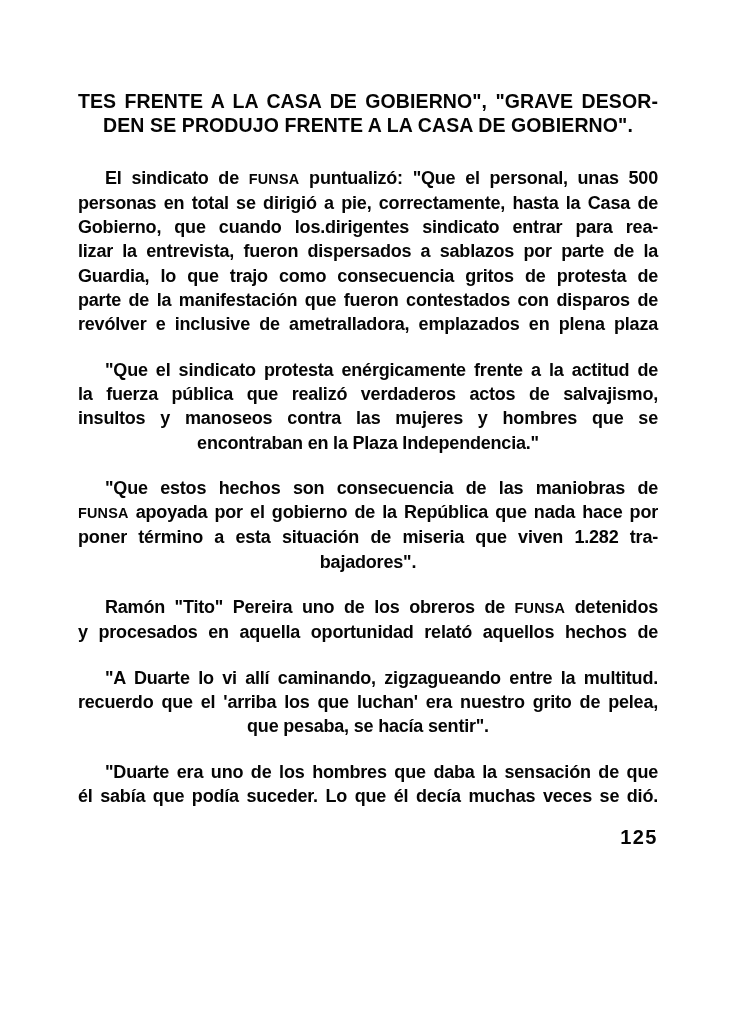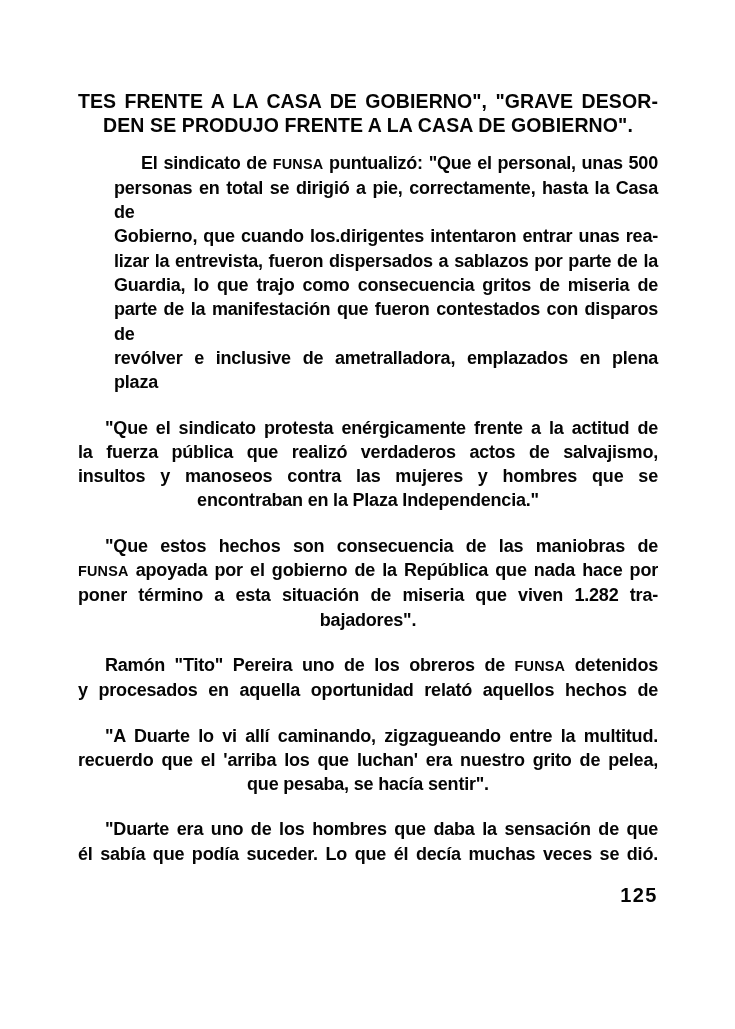--- a/index.html
+++ b/index.html
@@ -24,30 +24,30 @@
     position: absolute;
     left: 78px;
     top: 89px;
     width: 580px;
   }
   .heading {
     font-size: 19.5px;
     font-weight: 700;
     line-height: 24.3px;
     letter-spacing: 0.1px;
-    margin-bottom: 13px;
+    margin-bottom: 28px;
   }
   .para {
     font-size: 18px;
     font-weight: 700;
     line-height: 24.3px;
     letter-spacing: -0.2px;
     margin-top: 21px;
   }
-  .para:first-child { margin-top: 0; margin-left: 36px; }
+  .para:first-child { margin-top: 0; }
   .para .line:first-child { text-indent: 27px; }
   .line { text-align: center; }
   .line.j {
     text-align: justify;
     text-align-last: justify;
     -moz-text-align-last: justify;
   }
   .sc {
     font-size: 0.8em;
     letter-spacing: 0.2px;
@@ -66,23 +66,23 @@
 <div class="sheet">
   <div class="text-block">
     <div class="heading" id="heading">
         <div class="line j">TES FRENTE A LA CASA DE GOBIERNO", "GRAVE DESOR-</div>
         <div class="line">DEN SE PRODUJO FRENTE A LA CASA DE GOBIERNO".</div>
       </div>
     <div id="paragraphs">
         <div class="para">
           <div class="line j">El sindicato de <span class="sc">FUNSA</span> puntualizó: "Que el personal, unas 500</div>
           <div class="line j">personas en total se dirigió a pie, correctamente, hasta la Casa de</div>
-          <div class="line j">Gobierno, que cuando los.dirigentes intentaron entrar unas rea-</div>
+          <div class="line j">Gobierno, que cuando los.dirigentes sindicato entrar para rea-</div>
           <div class="line j">lizar la entrevista, fueron dispersados a sablazos por parte de la</div>
-          <div class="line j">Guardia, lo que trajo como consecuencia gritos de miseria de</div>
+          <div class="line j">Guardia, lo que trajo como consecuencia gritos de protesta de</div>
           <div class="line j">parte de la manifestación que fueron contestados con disparos de</div>
           <div class="line j">revólver e inclusive de ametralladora, emplazados en plena plaza</div>
         </div>
         <div class="para">
           <div class="line j">"Que el sindicato protesta enérgicamente frente a la actitud de</div>
           <div class="line j">la fuerza pública que realizó verdaderos actos de salvajismo,</div>
           <div class="line j">insultos y manoseos contra las mujeres y hombres que se</div>
           <div class="line">encontraban en la Plaza Independencia."</div>
         </div>
         <div class="para">

